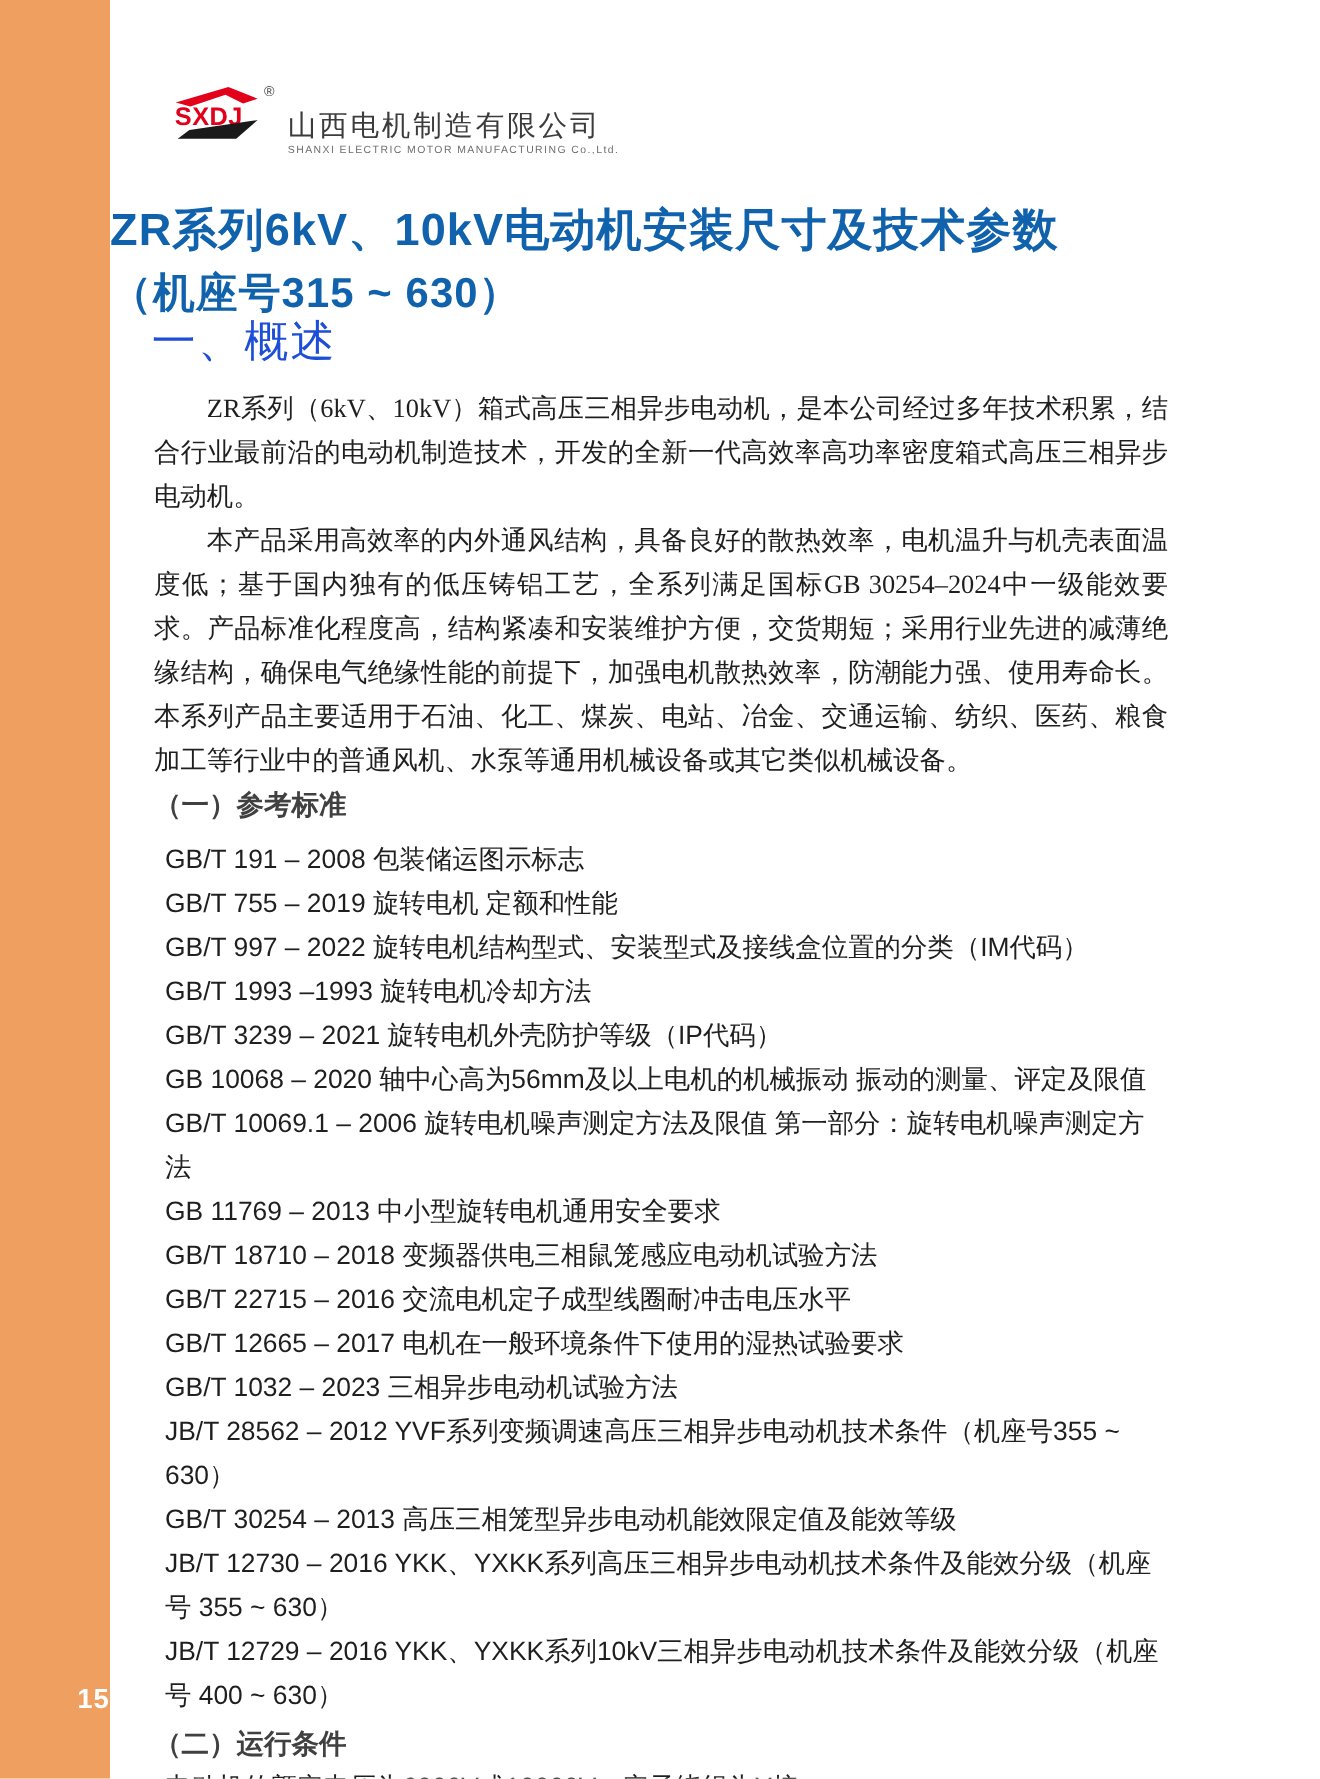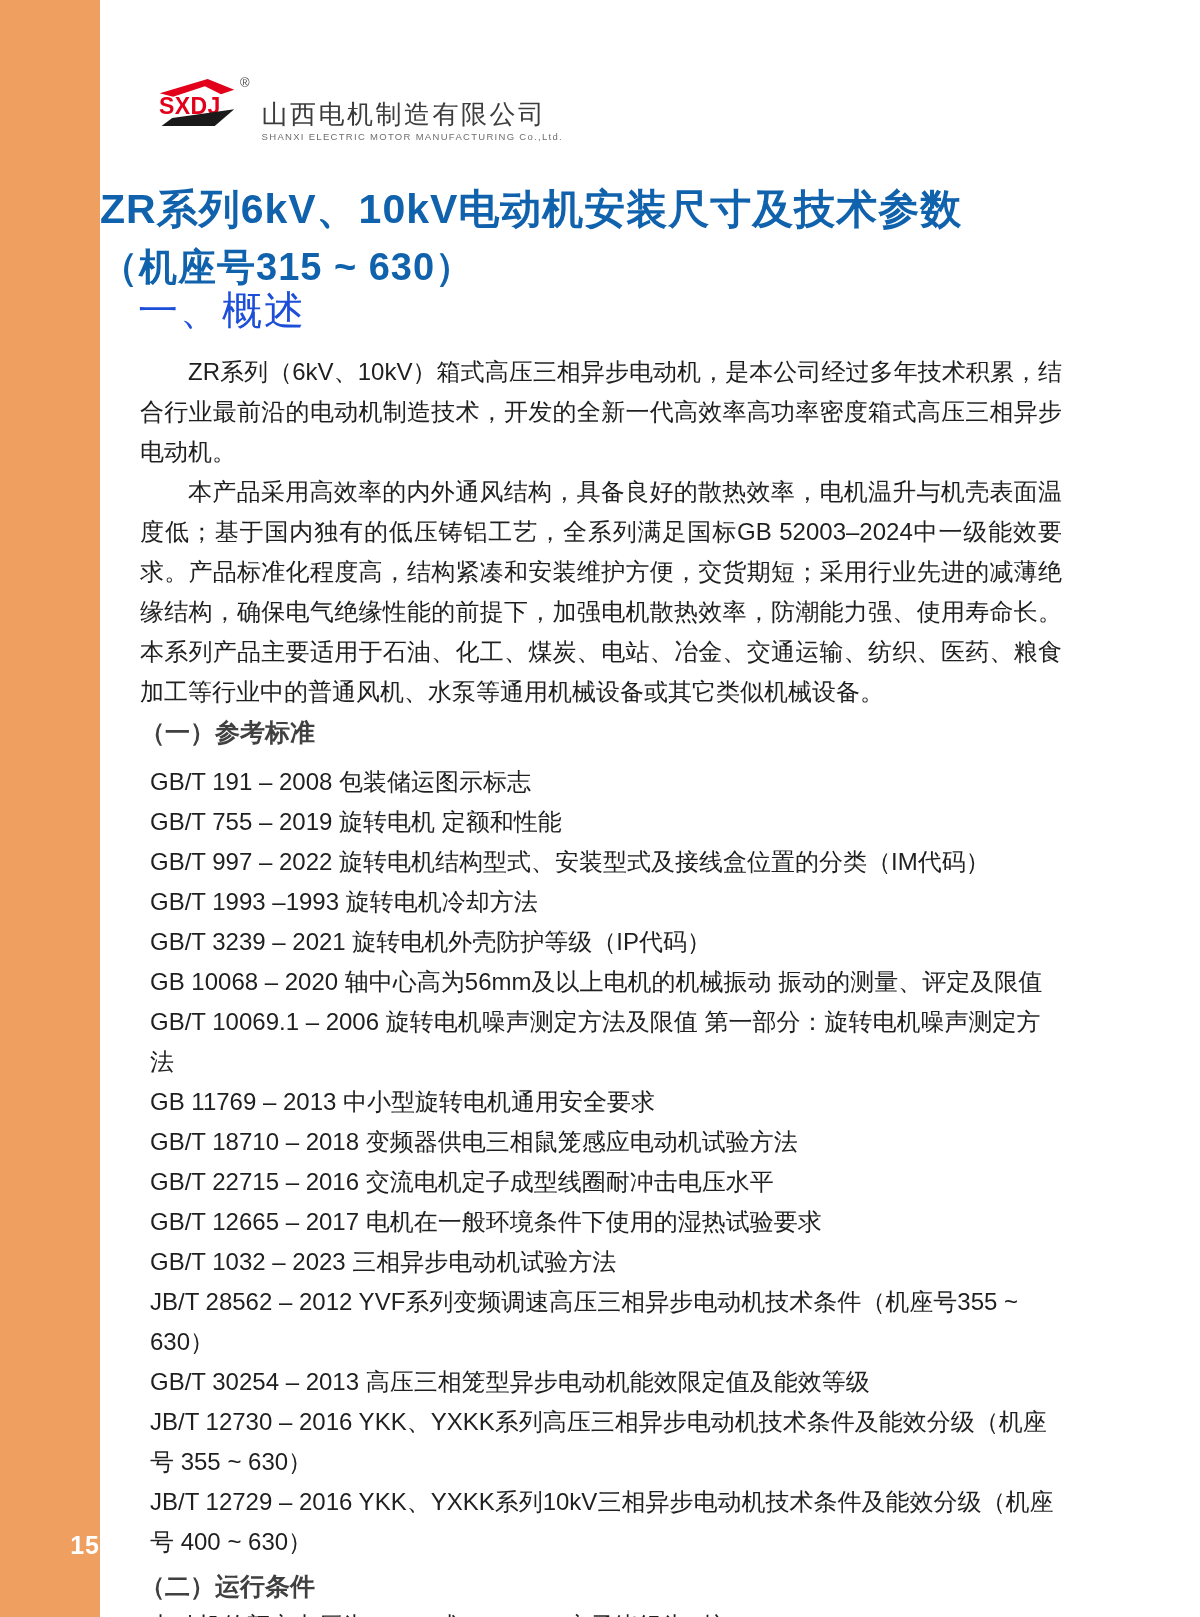--- a/index.html
+++ b/index.html
@@ -53,20 +53,21 @@
     letter-spacing: 2px;
   }
   .content {
     position: absolute; left: 140px; top: 352px;
     width: 922px; color: #1f1f1f;
   }
   .para {
     font-size: 24px; line-height: 40px;
     text-align: justify; text-indent: 2em;
     margin: 0;
+    font-family: Liberation Serif, serif;
   }
   .sub-heading {
     font-size: 25px; font-weight: bold;
     line-height: 40px; margin: 0; color: #404040;
   }
   .sub-heading.second { margin-top: 4px; }
   .standards {
     list-style: none;
     margin: 10px 0 0 0; padding: 0 0 0 10px;
     font-size: 24px; line-height: 40px;
@@ -98,21 +99,21 @@
 
 <div class="doc-title">
   <div class="doc-title-line1">ZR系列6kV、10kV电动机安装尺寸及技术参数</div>
   <div class="doc-title-line2">（机座号315 ~ 630）</div>
 </div>
 
 <div class="section-heading">一、概述</div>
 
 <div class="content">
   <p class="para">ZR系列（6kV、10kV）箱式高压三相异步电动机，是本公司经过多年技术积累，结合行业最前沿的电动机制造技术，开发的全新一代高效率高功率密度箱式高压三相异步电动机。</p>
-  <p class="para">本产品采用高效率的内外通风结构，具备良好的散热效率，电机温升与机壳表面温度低；基于国内独有的低压铸铝工艺，全系列满足国标GB 52003–2024中一级能效要求。产品标准化程度高，结构紧凑和安装维护方便，交货期短；采用行业先进的减薄绝缘结构，确保电气绝缘性能的前提下，加强电机散热效率，防潮能力强、使用寿命长。本系列产品主要适用于石油、化工、煤炭、电站、冶金、交通运输、纺织、医药、粮食加工等行业中的普通风机、水泵等通用机械设备或其它类似机械设备。</p>
+  <p class="para">本产品采用高效率的内外通风结构，具备良好的散热效率，电机温升与机壳表面温度低；基于国内独有的低压铸铝工艺，全系列满足国标GB 30254–2024中一级能效要求。产品标准化程度高，结构紧凑和安装维护方便，交货期短；采用行业先进的减薄绝缘结构，确保电气绝缘性能的前提下，加强电机散热效率，防潮能力强、使用寿命长。本系列产品主要适用于石油、化工、煤炭、电站、冶金、交通运输、纺织、医药、粮食加工等行业中的普通风机、水泵等通用机械设备或其它类似机械设备。</p>
   <h3 class="sub-heading">（一）参考标准</h3>
   <ul class="standards">
       <li>GB/T 191 – 2008 包装储运图示标志</li>
       <li>GB/T 755 – 2019 旋转电机 定额和性能</li>
       <li>GB/T 997 – 2022 旋转电机结构型式、安装型式及接线盒位置的分类（IM代码）</li>
       <li>GB/T 1993 –1993 旋转电机冷却方法</li>
       <li>GB/T 3239 – 2021 旋转电机外壳防护等级（IP代码）</li>
       <li>GB 10068 – 2020 轴中心高为56mm及以上电机的机械振动 振动的测量、评定及限值</li>
       <li>GB/T 10069.1 – 2006 旋转电机噪声测定方法及限值 第一部分：旋转电机噪声测定方法</li>
       <li>GB 11769 – 2013 中小型旋转电机通用安全要求</li>

